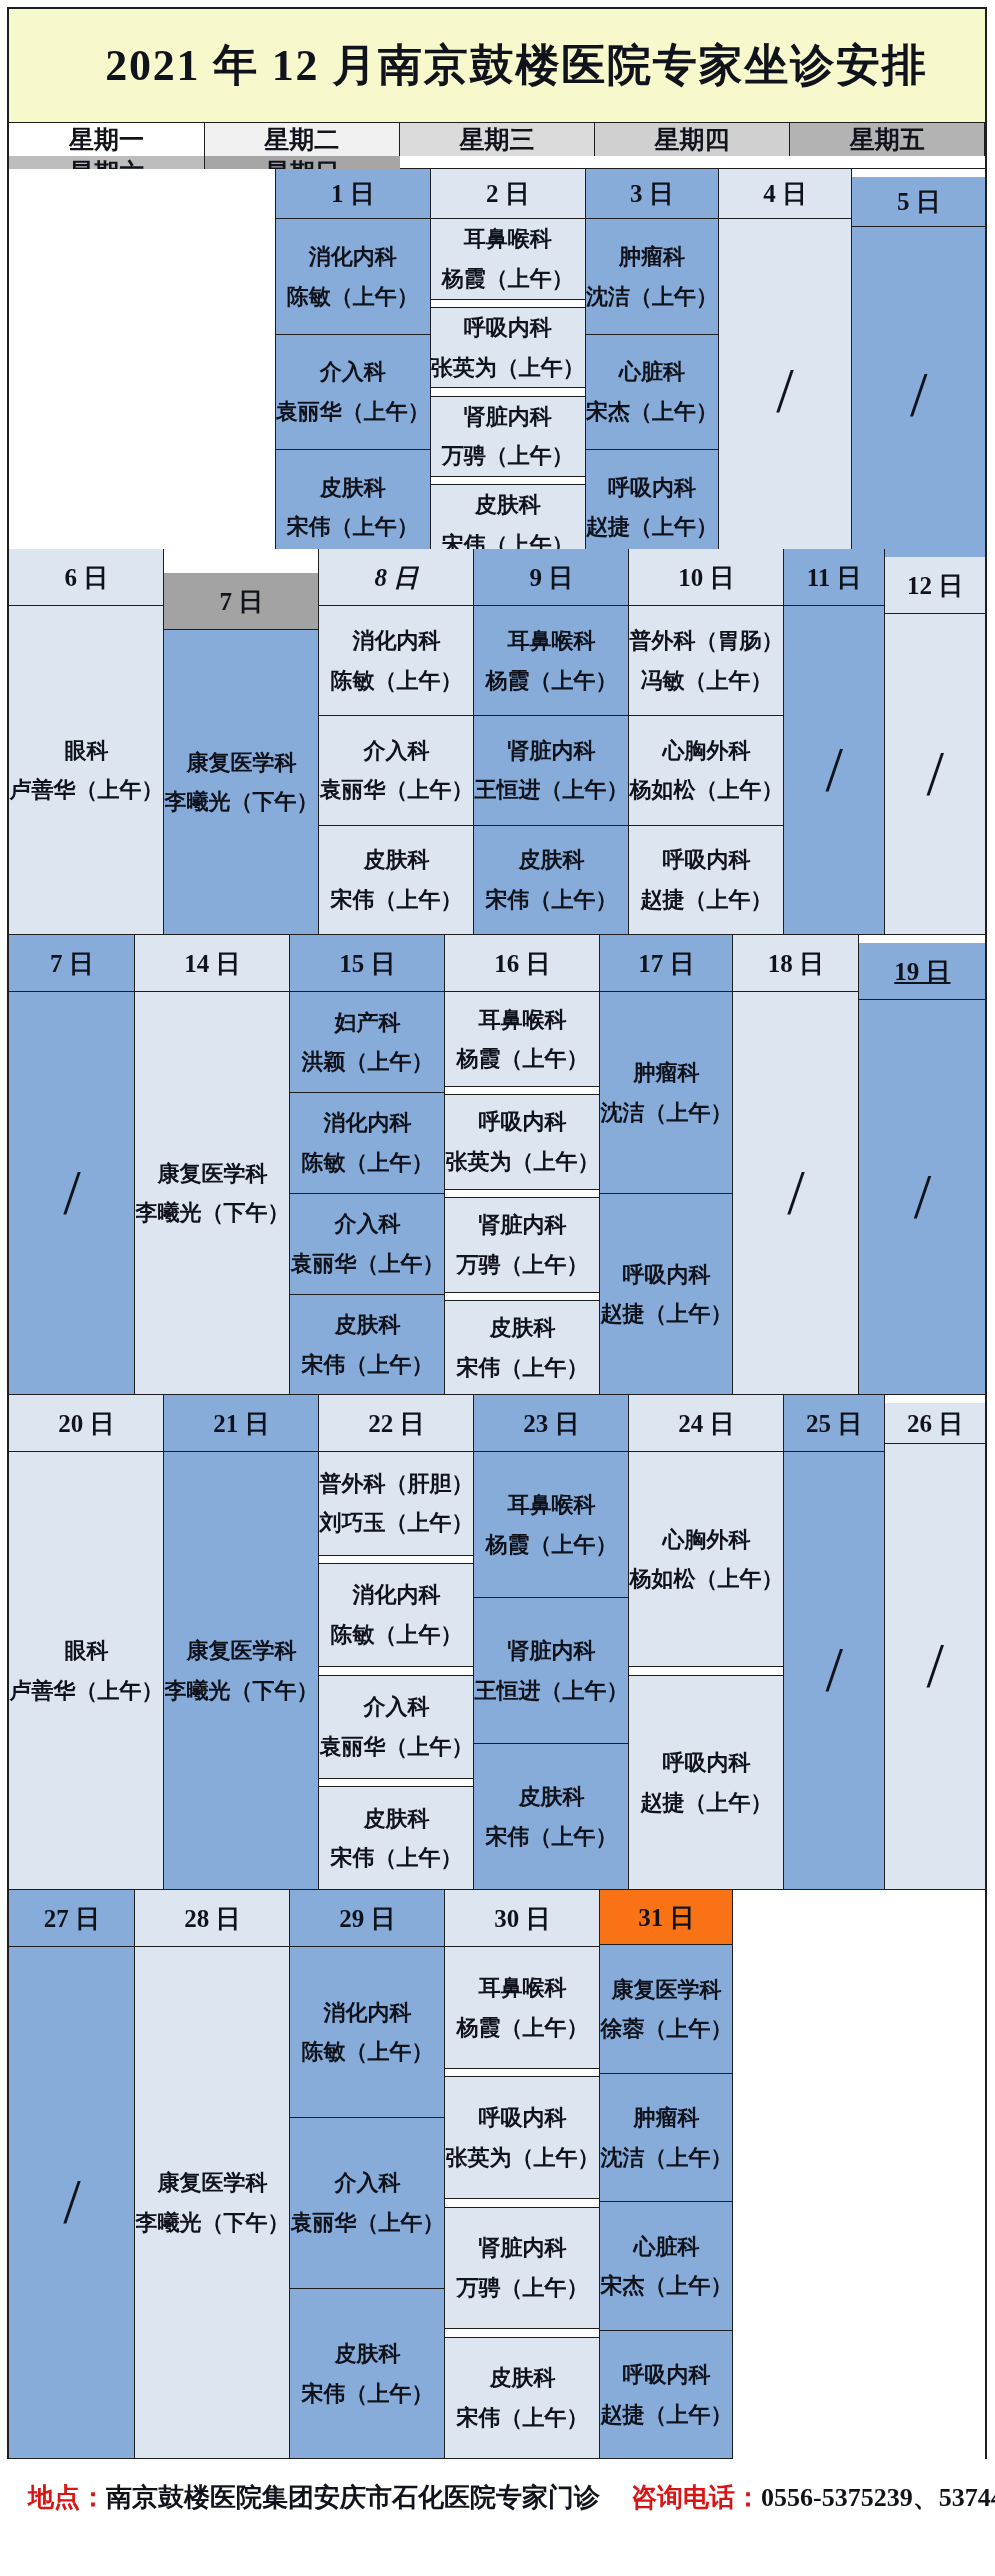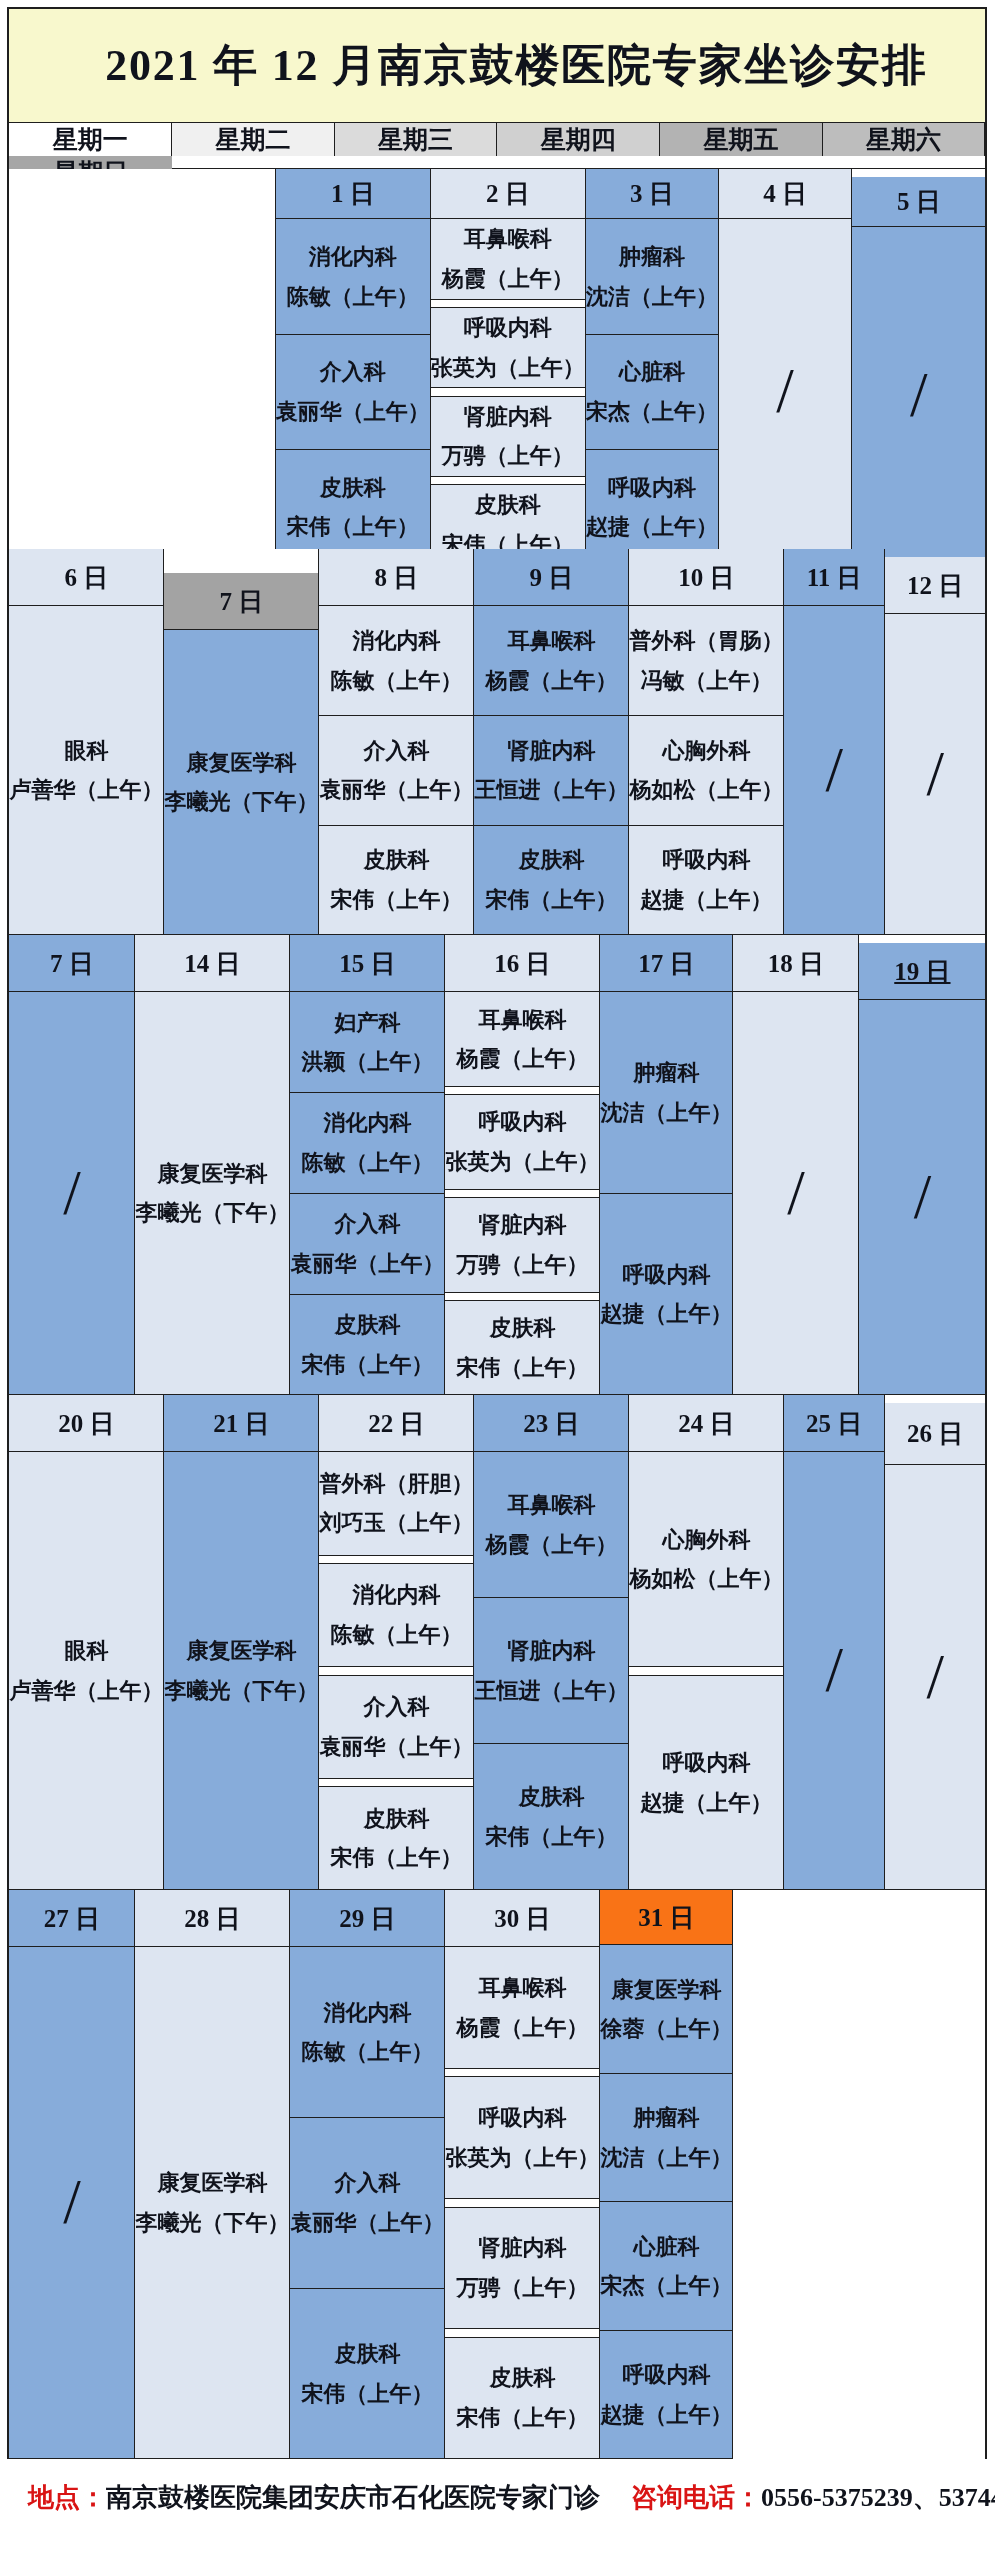--- a/index.html
+++ b/index.html
@@ -18,21 +18,21 @@
     background:#fff;
   }
   .title {
     height:114px;
     display:flex; align-items:center; justify-content:center;
     font-size:44px; font-weight:bold; letter-spacing:1.8px;
     border-bottom:1.8px solid #1e1e1e;
     padding-left:38px;
   }
   .weekhead {
-    display:grid; grid-template-columns:repeat(6,1fr);
+    display:grid; grid-template-columns:repeat(5,1fr);
     height:46px; border-bottom:1.8px solid #1e1e1e;
   }
   .weekhead > div {
     display:flex; align-items:center; justify-content:center;
     font-size:25px; font-weight:bold;
     border-right:1.8px solid #1e1e1e;
   }
   .weekhead > div:last-child { border-right:none; }
 
   .band {
@@ -167,21 +167,21 @@
           <div class="col">
             <div class="date" style="height: 57px; background: #a3a3a3; margin-top: 24px;">7 日</div>
             <div class="content" style="background: rgb(135, 172, 218);">
               <div class="cellbox">
                 <span>康复医学科</span>
                 <span>李曦光（下午）</span>
               </div>
             </div>
           </div>
           <div class="col">
-            <div class="date" style="height: 57px; background: rgb(221, 229, 241);">8 日</div>
+            <div class="date" style="height: 57px; background: rgb(221, 229, 241); font-style: italic;">8 日</div>
             <div class="content" style="background: rgb(221, 229, 241);">
               <div class="cellbox">
                 <span>消化内科</span>
                 <span>陈敏（上午）</span>
               </div>
               <div class="cellbox sep">
                 <span>介入科</span>
                 <span>袁丽华（上午）</span>
               </div>
               <div class="cellbox sep">
@@ -379,21 +379,21 @@
                 <span>呼吸内科</span>
                 <span>赵捷（上午）</span>
               </div>
             </div>
           </div>
           <div class="col">
             <div class="date" style="height: 57px; background: rgb(135, 172, 218);">25 日</div>
             <div class="content slashwrap" style="background: rgb(135, 172, 218);">/</div>
           </div>
           <div class="col">
-            <div class="date" style="height: 62px; background: rgb(221, 229, 241);">26 日</div>
+            <div class="date" style="height: 41px; background: rgb(221, 229, 241);">26 日</div>
             <div class="content slashwrap" style="background: rgb(221, 229, 241);">/</div>
           </div>
         </div>
         <div class="band last" style="height: 569px;">
           <div class="col" style="border-bottom: 1.8px solid rgb(30, 30, 30);">
             <div class="date" style="height: 57px; background: rgb(135, 172, 218);">27 日</div>
             <div class="content slashwrap" style="background: rgb(135, 172, 218);">/</div>
           </div>
           <div class="col" style="border-bottom: 1.8px solid rgb(30, 30, 30);">
             <div class="date" style="height: 57px; background: rgb(221, 229, 241);">28 日</div>

